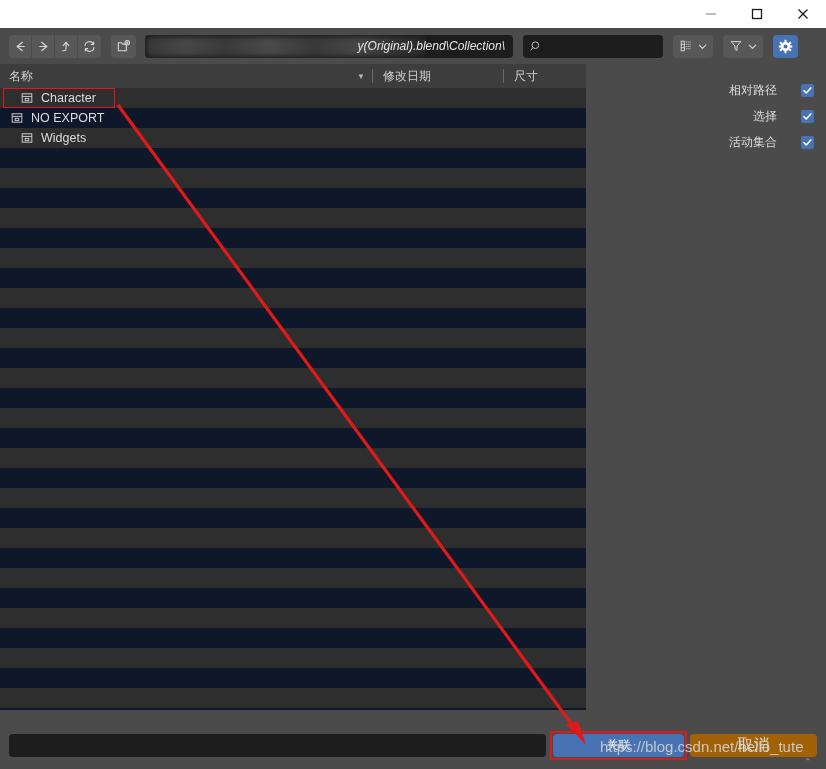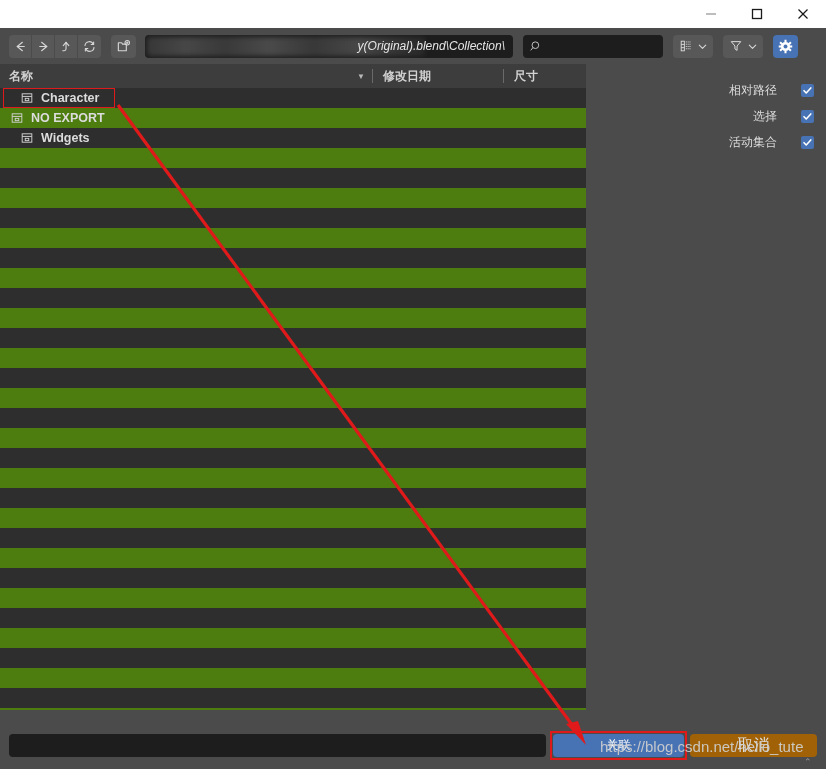--- a/index.html
+++ b/index.html
@@ -112,21 +112,20 @@
     border-radius: 4px;
     display: flex; align-items: center; justify-content: center;
   }
 
   
   .filearea {
     position: absolute; left: 0; top: 64px;
     width: 586px; height: 646px;
     background: #2b2b2b;
     overflow: hidden;
-    font-weight: bold;
   }
   .colheader {
     position: relative;
     height: 24px; width: 586px;
     background: #3d3d3d;
     display: flex; align-items: center;
     color: #d2d2d2; font-size: 12px;
   }
   .col-name { width: 350px; padding-left: 9px; }
   .col-sortmark {
@@ -137,21 +136,21 @@
   .col-date { width: 130px; padding-left: 10px; }
   .col-size { padding-left: 10px; }
 
   .rows { position: relative; }
   .frow {
     height: 20px; width: 586px;
     display: flex; align-items: center;
     padding-left: 9px;
   }
   .frow.odd  { background: #2e2e2e; padding-left: 20px; }
-  .frow.even { background: #4d7c0f; padding-left: 10px; }
+  .frow.even { background: #0f172a; padding-left: 10px; }
   .frow .rowlabel {
     color: #dcdcdc; font-size: 12.5px; margin-left: 7px;
     font-family: "Liberation Sans", sans-serif;
   }
   .collection-icon { width: 14px; height: 14px; display:block; }
 
   .sel-outline {
     position: absolute; left: 3px; top: 0;
     width: 112px; height: 20px;
     border: 1px solid #e01a1a;

